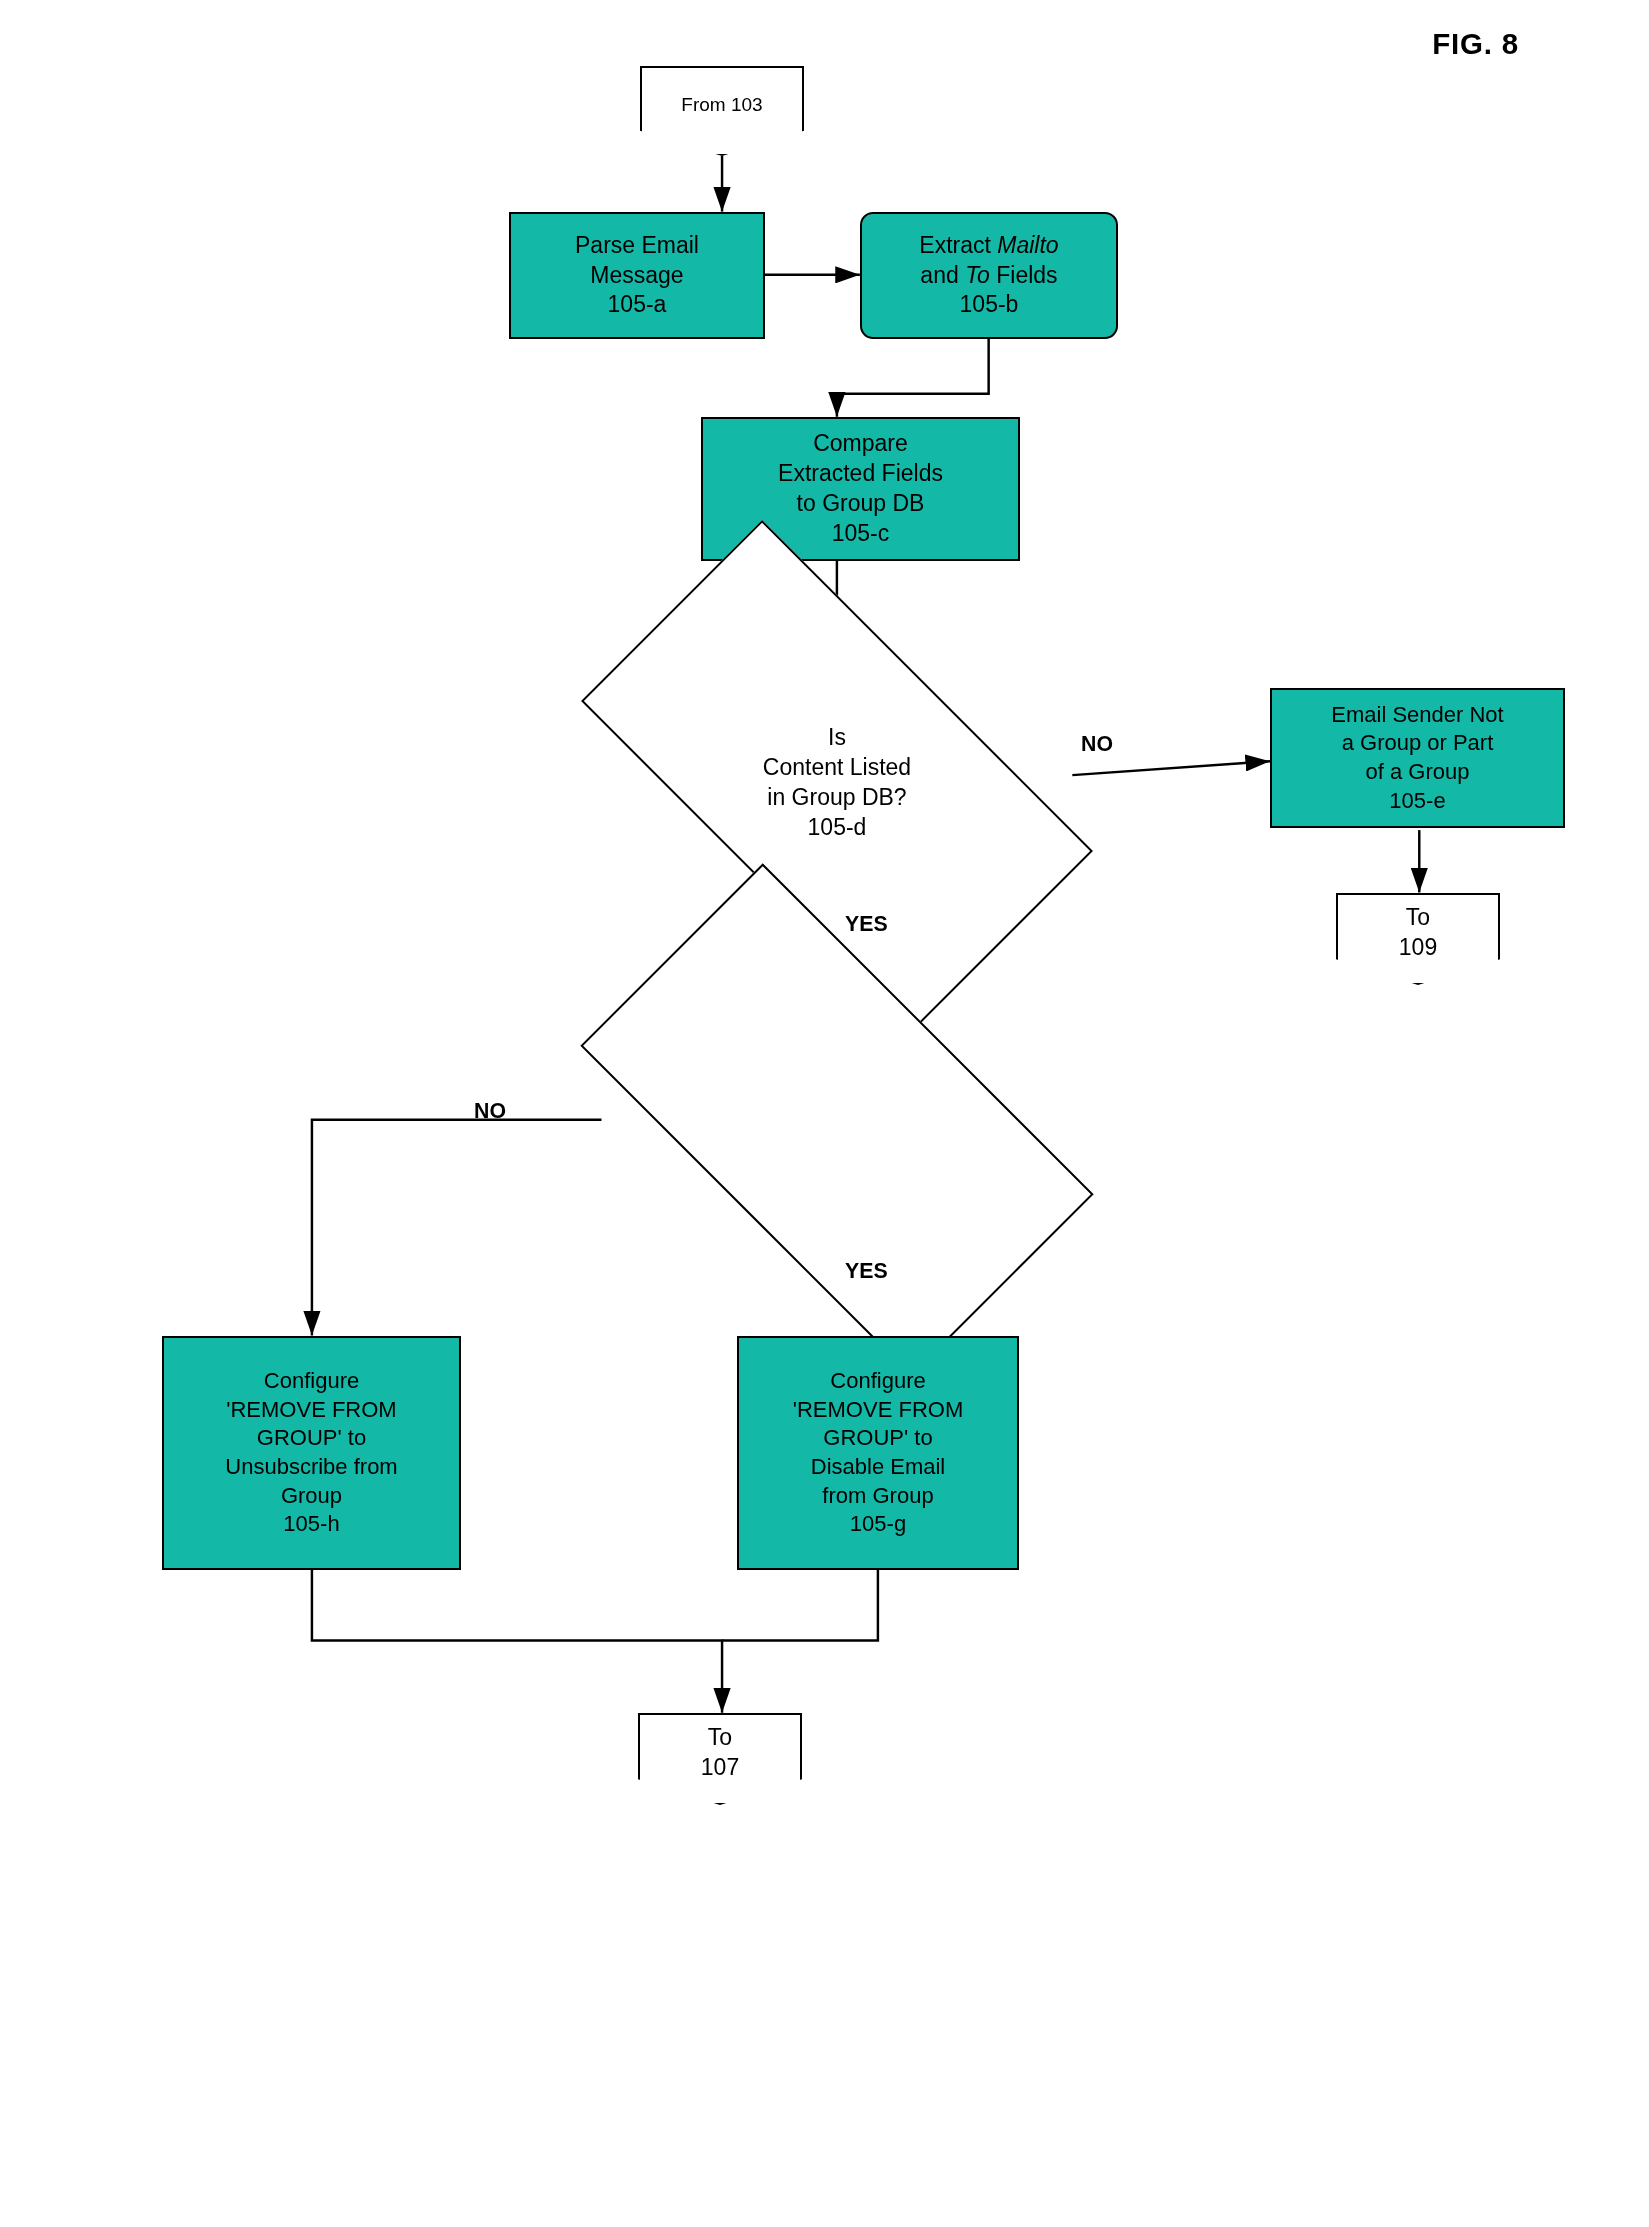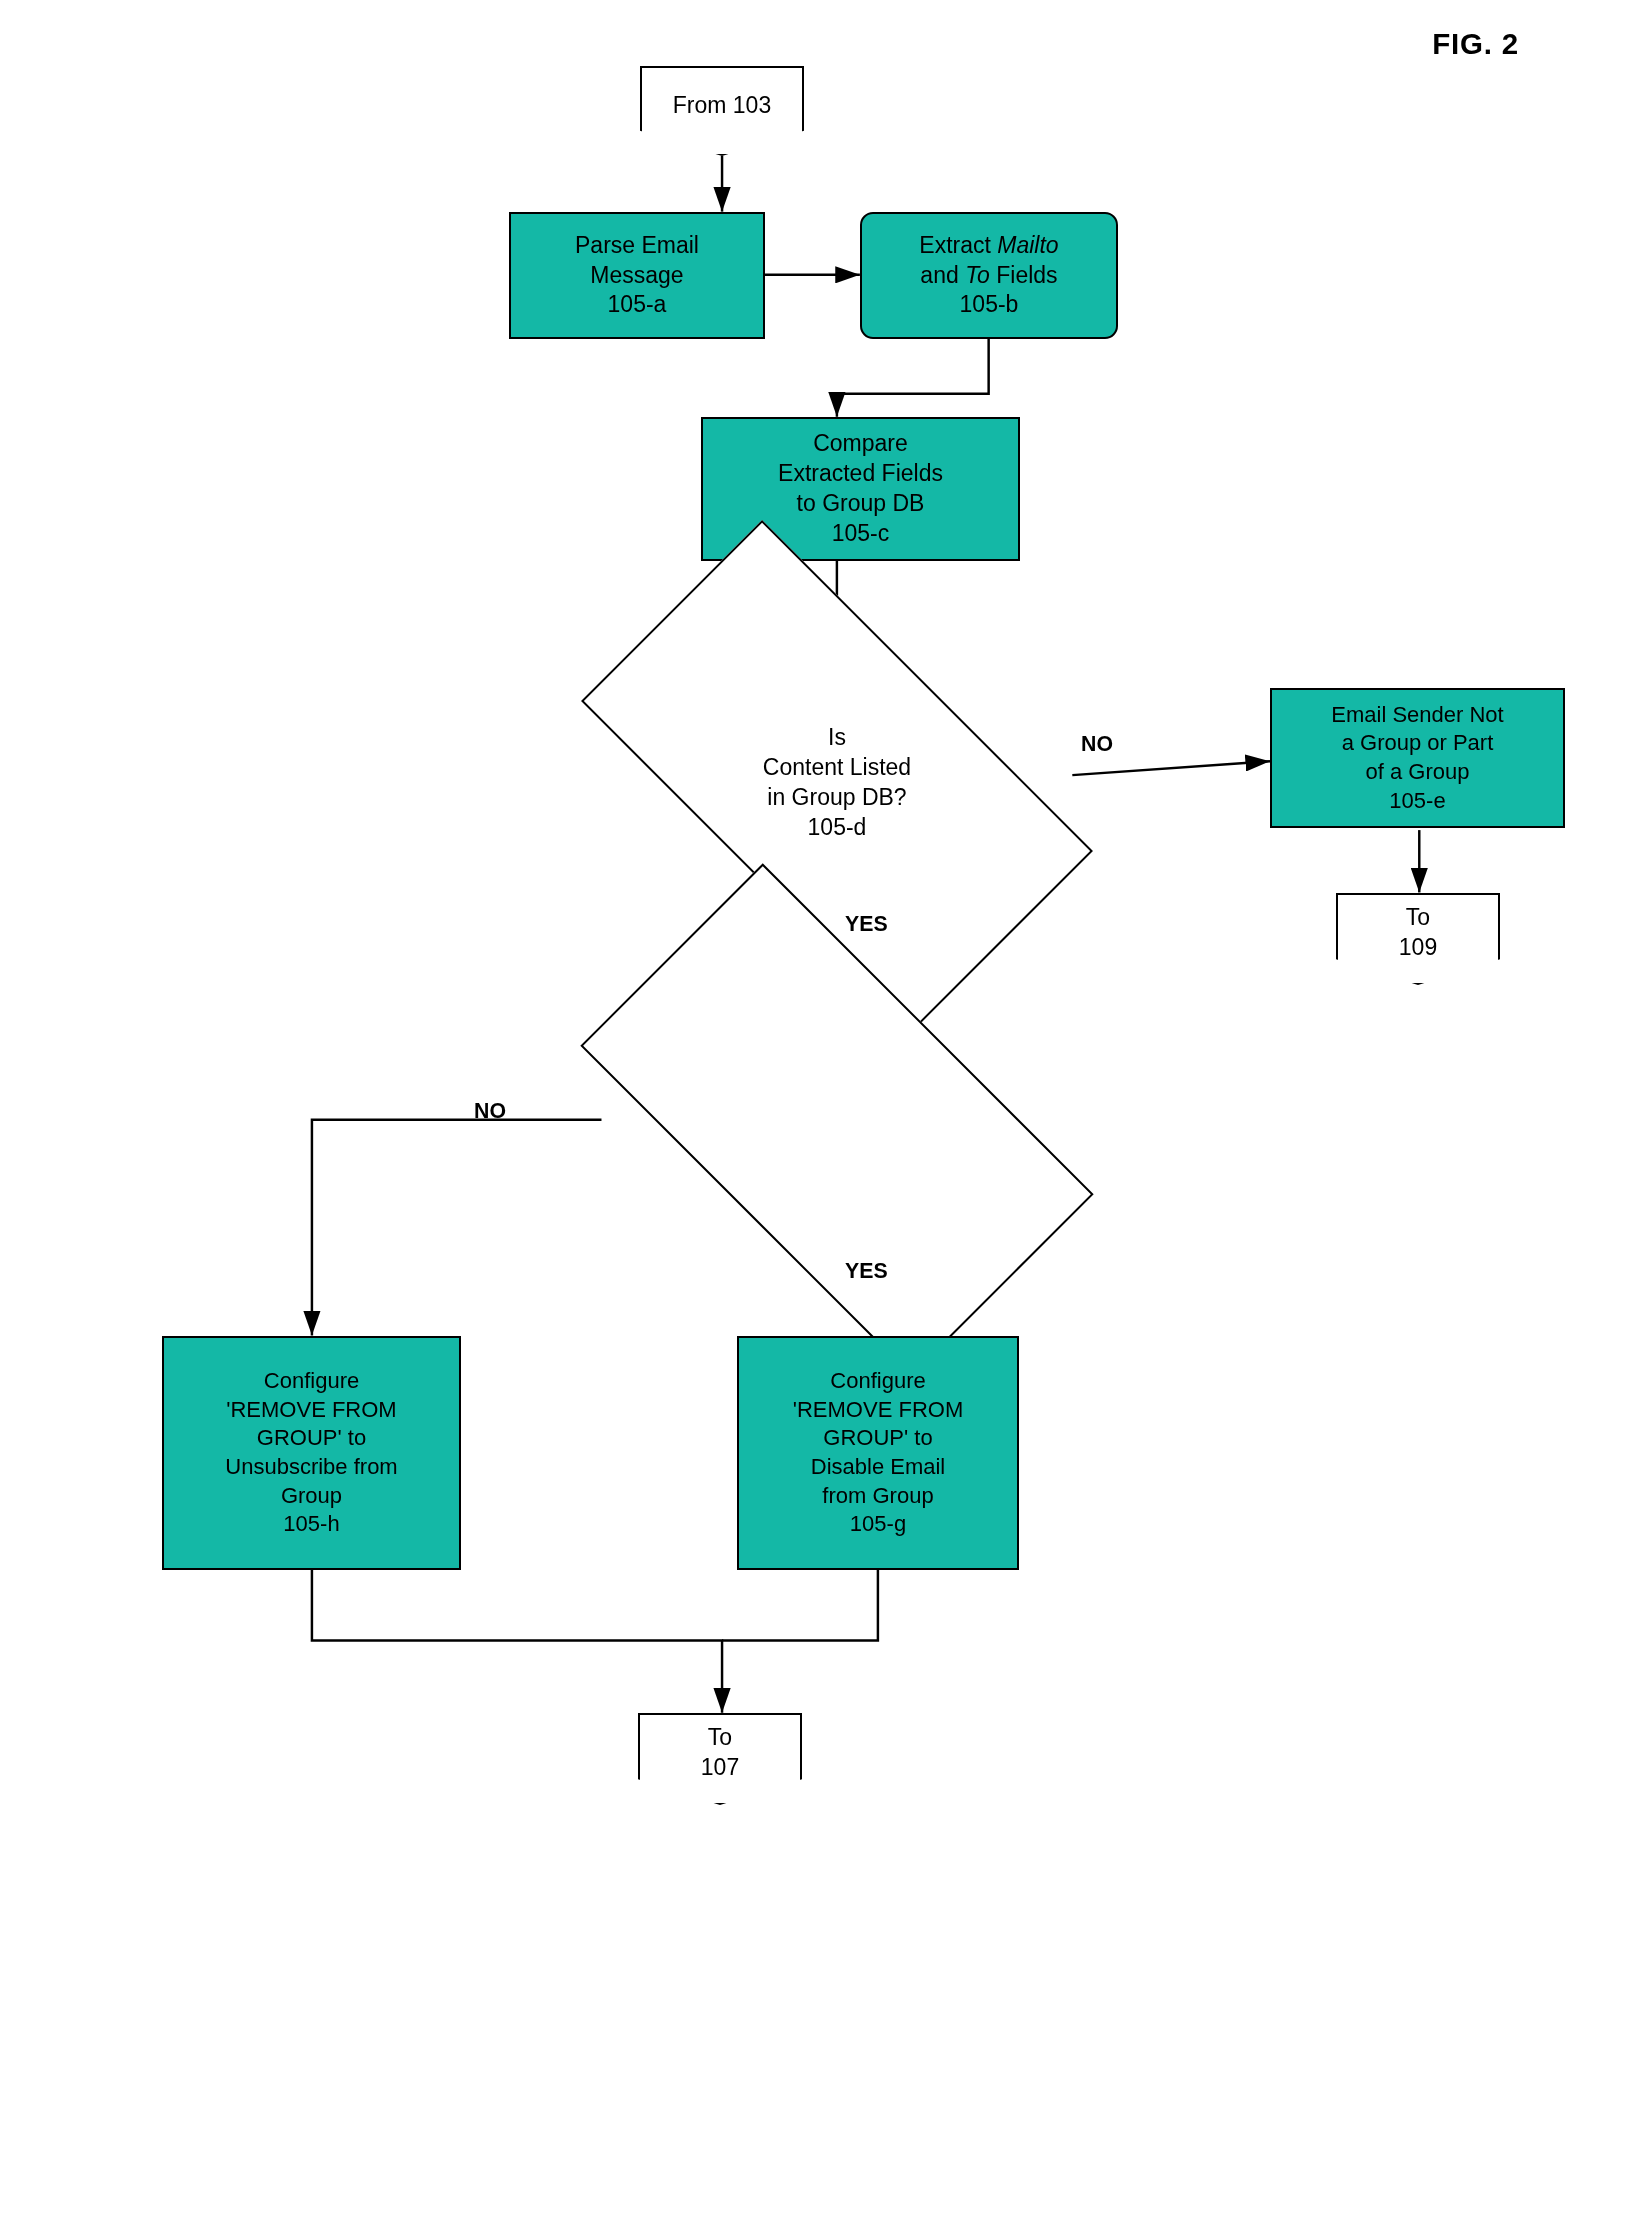--- a/index.html
+++ b/index.html
@@ -98,23 +98,23 @@
   <polyline points="733,1365 380,1365 380,1628" stroke="#000" stroke-width="3" fill="none" marker-end="url(#arrowhead)"></polyline>
 
   <line x1="1020" y1="1522" x2="1070" y2="1628" stroke="#000" stroke-width="3" marker-end="url(#arrowhead)"></line>
 
   <polyline points="380,1912 380,2000 880,2000 880,2088" stroke="#000" stroke-width="3" fill="none" marker-end="url(#arrowhead)"></polyline>
 
   <polyline points="1070,1912 1070,2000 880,2000" stroke="#000" stroke-width="3" fill="none"></polyline>
 
 </svg>
 
-<div class="shape fig-title" style="position:absolute; top:24.6px; right:131px; font-size:29.5px; font-weight:bold; font-family:Arial,sans-serif;">FIG. 2</div>
+<div class="shape fig-title" style="position:absolute; top:24.6px; right:131px; font-size:29.5px; font-weight:bold; font-family:Arial,sans-serif;">FIG. 8</div>
 
-<div class="shape" style="position:absolute; left:640px; top:66px; width:164px; height:90px; border:2.5px solid #000; background:#fff; clip-path:polygon(0% 0%, 100% 0%, 100% 72%, 50% 100%, 0% 72%); font-size:23px; line-height:1.4; flex-direction:column;">
+<div class="shape" style="position:absolute; left:640px; top:66px; width:164px; height:90px; border:2.5px solid #000; background:#fff; clip-path:polygon(0% 0%, 100% 0%, 100% 72%, 50% 100%, 0% 72%); font-size:19px; line-height:1.4; flex-direction:column;">
   <span style="padding-bottom:12.3px;">From
 103</span>
 </div>
 
 <div class="shape rect" style="position:absolute; left:509px; top:212px; width:256px; height:127px; font-size:23px;">
   <span>Parse Email<br>Message<br>105-a</span>
 </div>
 
 <div class="shape rect" style="position:absolute; left:860px; top:212px; width:258px; height:127px; font-size:23px;border-radius:13px;">
   <span>Extract <em>Mailto</em><br>and <em>To</em> Fields<br>105-b</span>

